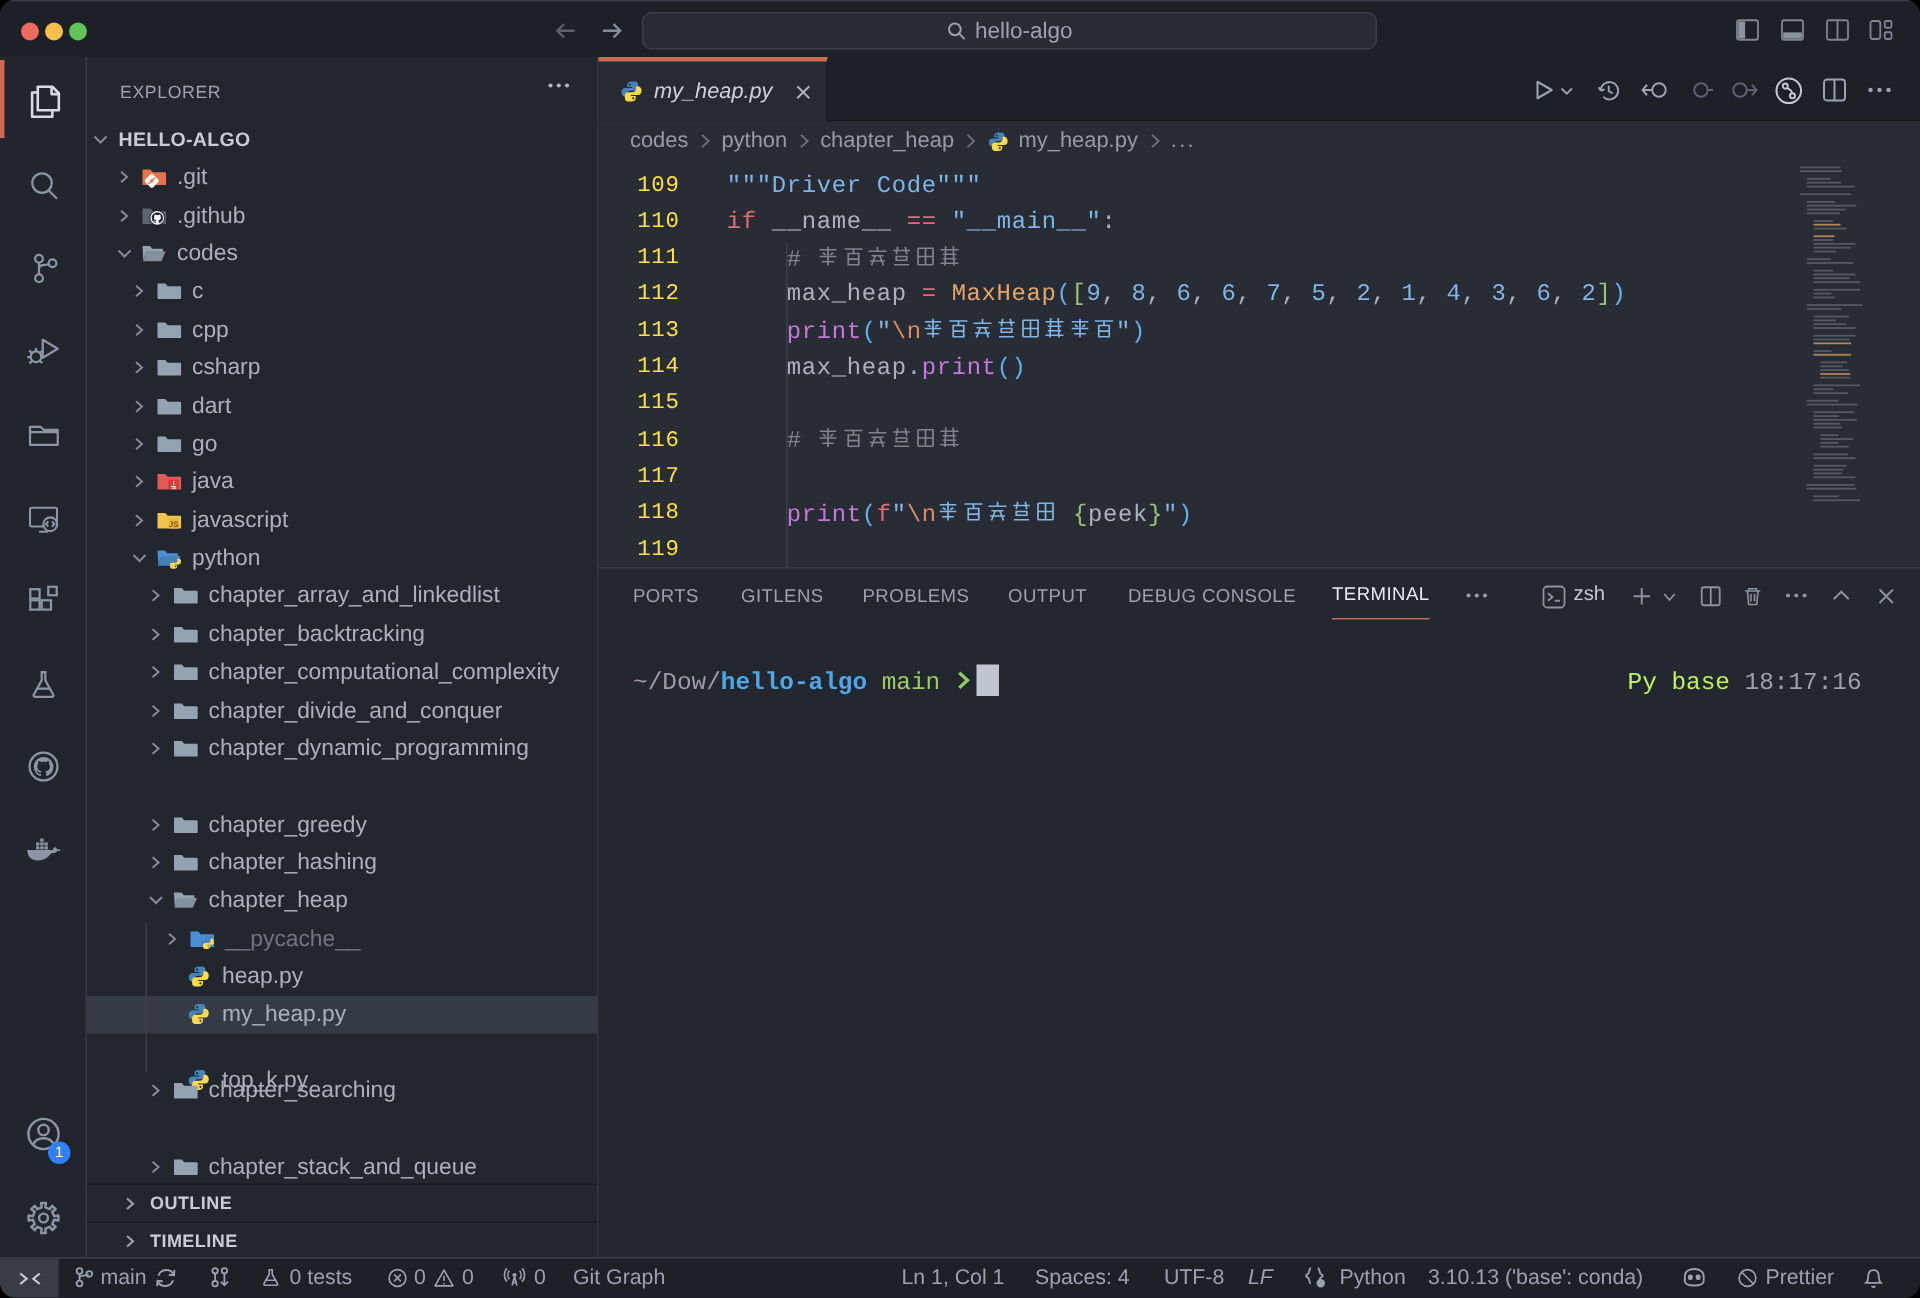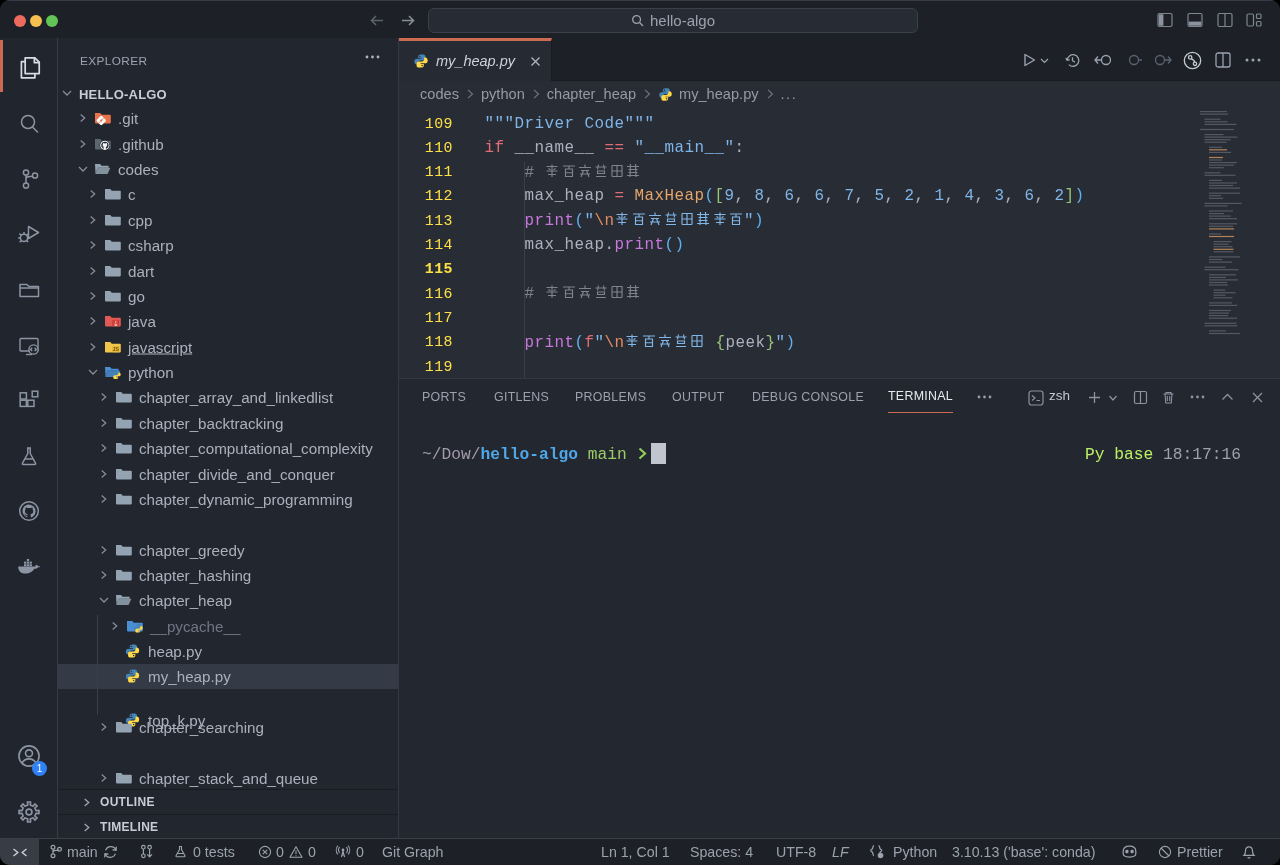--- a/index.html
+++ b/index.html
@@ -347,21 +347,21 @@
             <path d="M2.7 1 L6.7 4.5 L2.7 8"></path>
           </svg>
         </span>
         <span class="abs" style="left:46px; top:50%; transform:translateY(-50%); display:flex;">
           <svg width="17" height="17" viewBox="0 0 17 17">
             <path fill="#f0c64c" d="M1 3.5 h5.2 l1.6 1.8 H16 a0.8 0.8 0 0 1 .8.8 v7 a0.8 0.8 0 0 1 -.8.8 H1.8 a0.8 0.8 0 0 1 -.8-.8 Z"></path>
             <rect x="8.4" y="7.4" width="6.8" height="6.4" rx="0.8" fill="#e7b63c"></rect>
             <text x="11.8" y="12.6" font-size="5.4" font-weight="bold" fill="#7a5b00" text-anchor="middle" font-family="Liberation Sans">JS</text>
           </svg>
         </span>
-        <span class="abs" style="left:70px; top:50%; transform:translateY(-50%);text-decoration:underline;">javascript</span>
+        <span class="abs" style="left:70px; top:50%; transform:translateY(-50%);">javascript</span>
       </div>
 <div class="row" style="top:321.37px;">
         <span class="abs" style="left:30px; top:50%; transform:translateY(-50%); display:flex;">
           <svg width="10" height="10" viewBox="0 0 10 10" fill="none" stroke="#848d99" stroke-width="1.3">
             <path d="M1 3 L5 7 L9 3"></path>
           </svg>
         </span>
         <span class="abs" style="left:46px; top:50%; transform:translateY(-50%); display:flex;">
           <svg width="17" height="17" viewBox="0 0 17 17">
             <path fill="#4a8fd4" d="M1 3.5 h5 l1.6 1.8 h7 v2 h-11 L1.5 13 Z"></path>
@@ -691,21 +691,21 @@
               </svg></span><span class="cj"><svg width="16" height="17" viewBox="0 0 16 17">
                 <path d="M3 2.5 V13.5 M3 2.5 H13 V13.5 M3 13.5 H13 M3 8 H13 M8 2.5 V13.5" stroke="currentColor" fill="none" stroke-width="1.15"></path>
               </svg></span><span class="cj"><svg width="16" height="17" viewBox="0 0 16 17">
                 <path d="M2 3.5 H14 M3.5 6.5 H12.5 M3.5 9.5 H12.5 M2 12.5 H14 M5.5 1 L5 14 M10.5 1 L11 14" stroke="currentColor" fill="none" stroke-width="1.15"></path>
               </svg></span><span class="cj"><svg width="16" height="17" viewBox="0 0 16 17">
                 <path d="M2.5 3.5 H13.5 M8 1.5 V14 M2.5 8 H13.5 M4 11.5 H12 M4.5 5.5 L6.5 6.8 M11.5 5.5 L9.5 6.8" stroke="currentColor" fill="none" stroke-width="1.15"></path>
               </svg></span><span class="cj"><svg width="16" height="17" viewBox="0 0 16 17">
                 <path d="M2 3 H14 M4.5 6 H11.5 V13.5 H4.5 Z M4.5 9.7 H11.5 M8 3 V6" stroke="currentColor" fill="none" stroke-width="1.15"></path>
               </svg></span>"</span><span class="b1">)</span></span></div>
 <div class="cl" style="top:125.95px;"><span class="ln" style="left:0;">114</span><span class="code"><span class="w">    max_heap</span><span class="w">.</span><span class="fn">print</span><span class="b1">()</span></span></div>
-<div class="cl" style="top:150.25px;"><span class="ln" style="left:0;font-weight:bold;">115</span><span class="code"></span></div>
+<div class="cl" style="top:150.25px;"><span class="ln" style="left:0;">115</span><span class="code"></span></div>
 <div class="cl" style="top:174.54999999999998px;"><span class="ln" style="left:0;">116</span><span class="code"><span class="w">    </span><span class="cm"># <span class="cj"><svg width="16" height="17" viewBox="0 0 16 17">
                 <path d="M2.5 3.5 H13.5 M8 1.5 V14 M2.5 8 H13.5 M4 11.5 H12 M4.5 5.5 L6.5 6.8 M11.5 5.5 L9.5 6.8" stroke="currentColor" fill="none" stroke-width="1.15"></path>
               </svg></span><span class="cj"><svg width="16" height="17" viewBox="0 0 16 17">
                 <path d="M2 3 H14 M4.5 6 H11.5 V13.5 H4.5 Z M4.5 9.7 H11.5 M8 3 V6" stroke="currentColor" fill="none" stroke-width="1.15"></path>
               </svg></span><span class="cj"><svg width="16" height="17" viewBox="0 0 16 17">
                 <path d="M8 1.5 V4.5 M2 4.5 H14 M4 7.5 H12 M3 11 H13 M6.5 7.5 L4 14 M9.5 7.5 L12 14" stroke="currentColor" fill="none" stroke-width="1.15"></path>
               </svg></span><span class="cj"><svg width="16" height="17" viewBox="0 0 16 17">
                 <path d="M2.5 4 H13.5 M5.5 1.5 L4.5 6.5 M10.5 1.5 L11.5 6.5 M4.5 8 H11.5 V10.5 H4.5 Z M3 13.5 H13" stroke="currentColor" fill="none" stroke-width="1.15"></path>
               </svg></span><span class="cj"><svg width="16" height="17" viewBox="0 0 16 17">
                 <path d="M3 2.5 V13.5 M3 2.5 H13 V13.5 M3 13.5 H13 M3 8 H13 M8 2.5 V13.5" stroke="currentColor" fill="none" stroke-width="1.15"></path>

